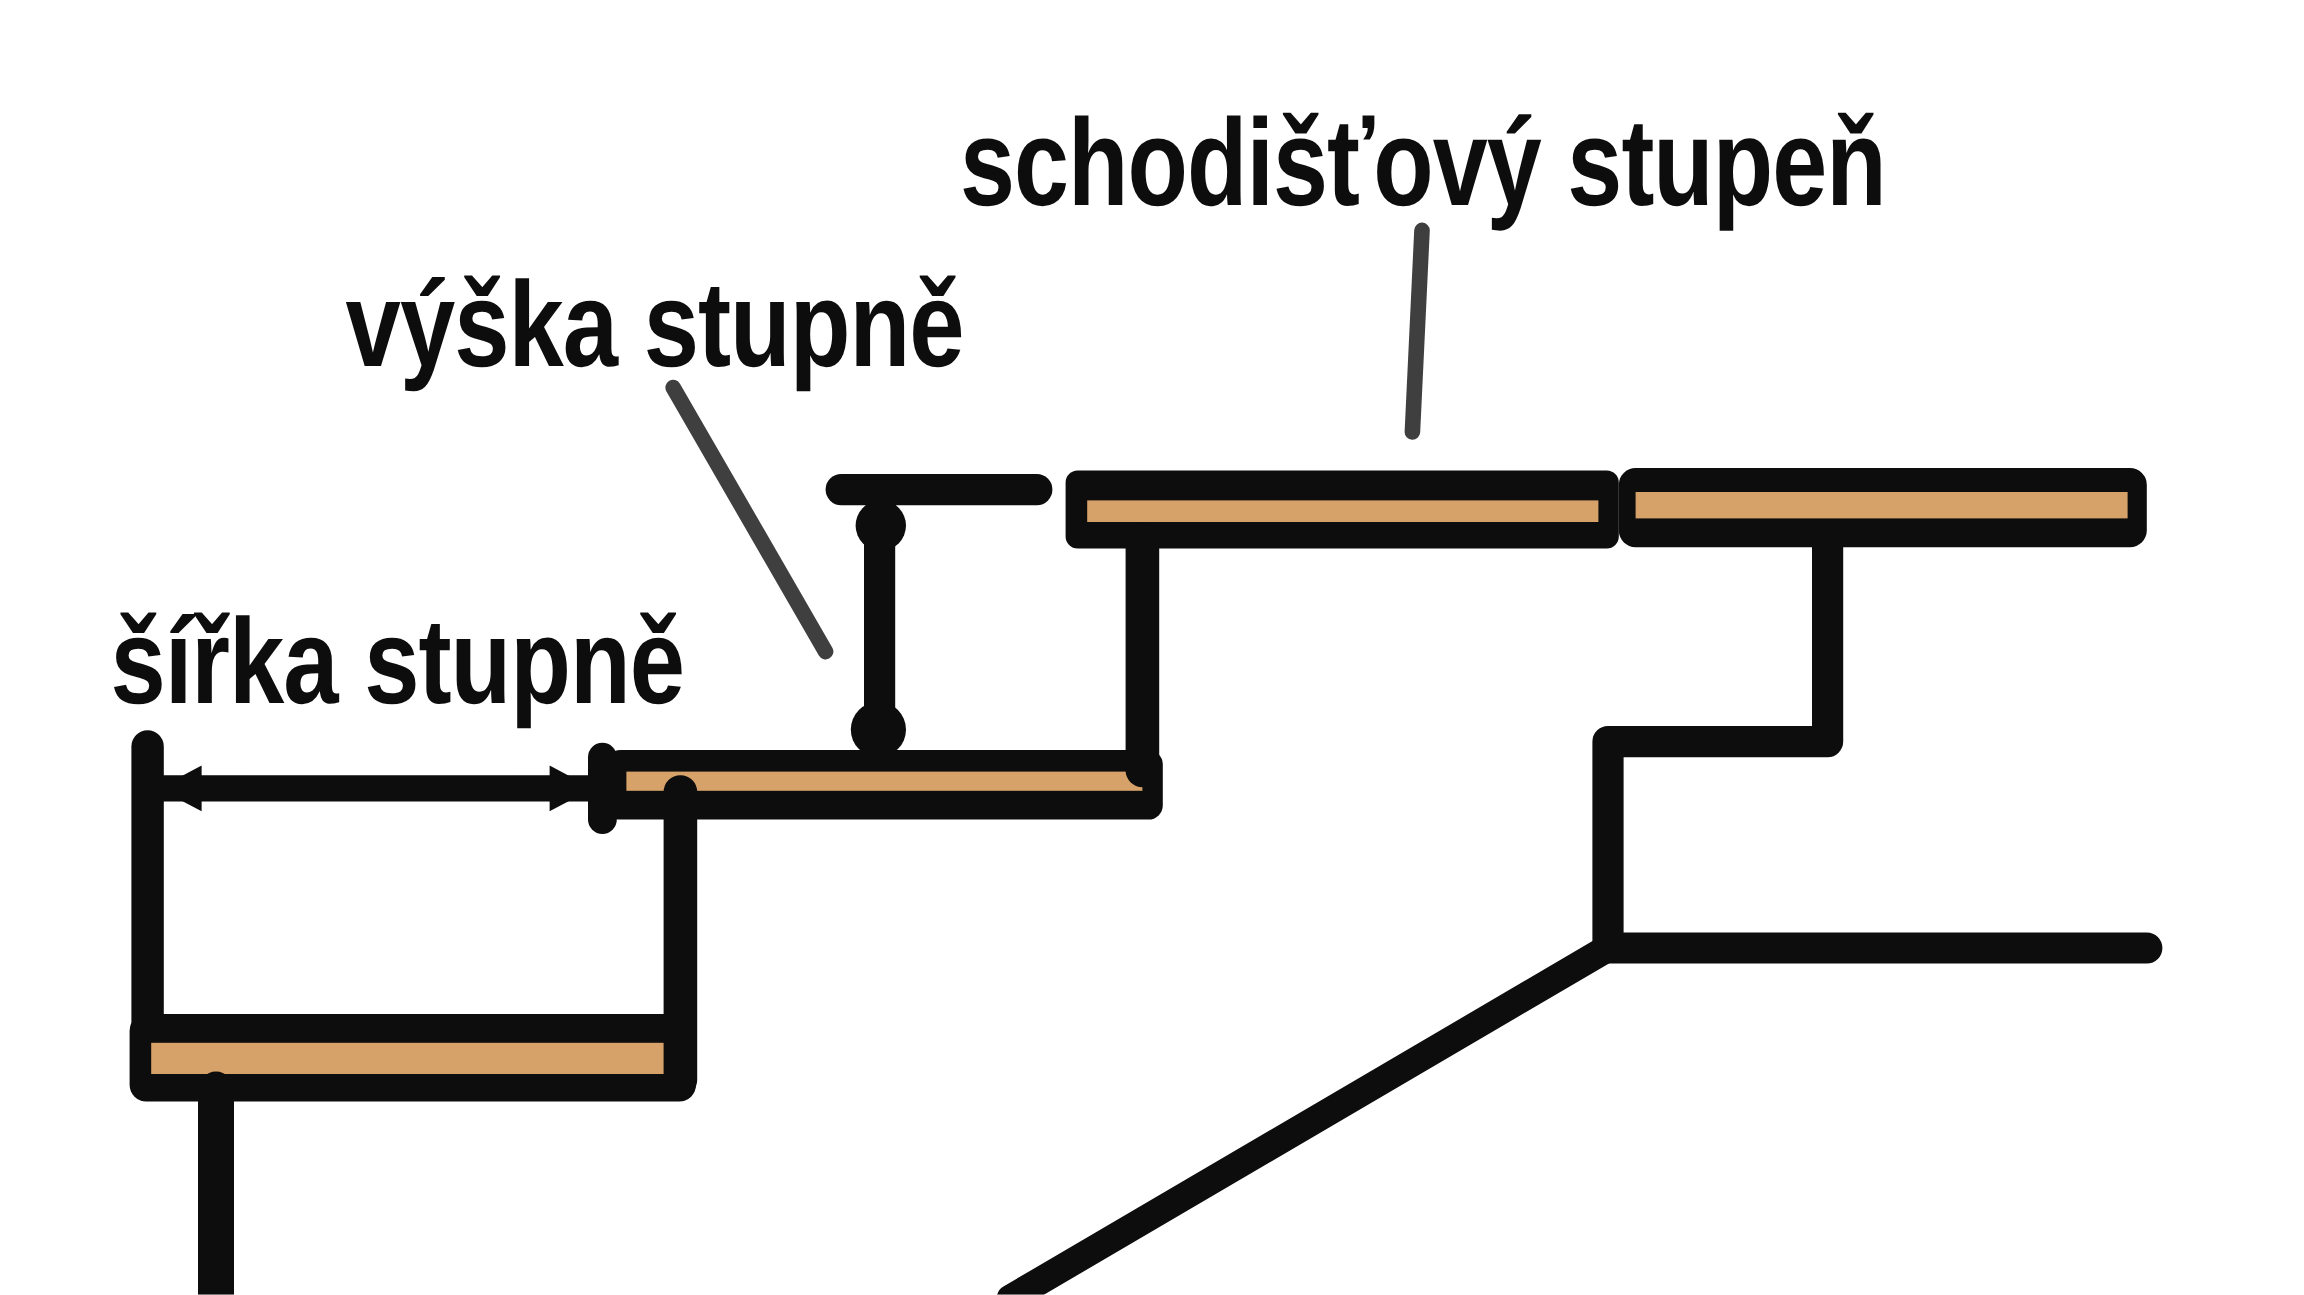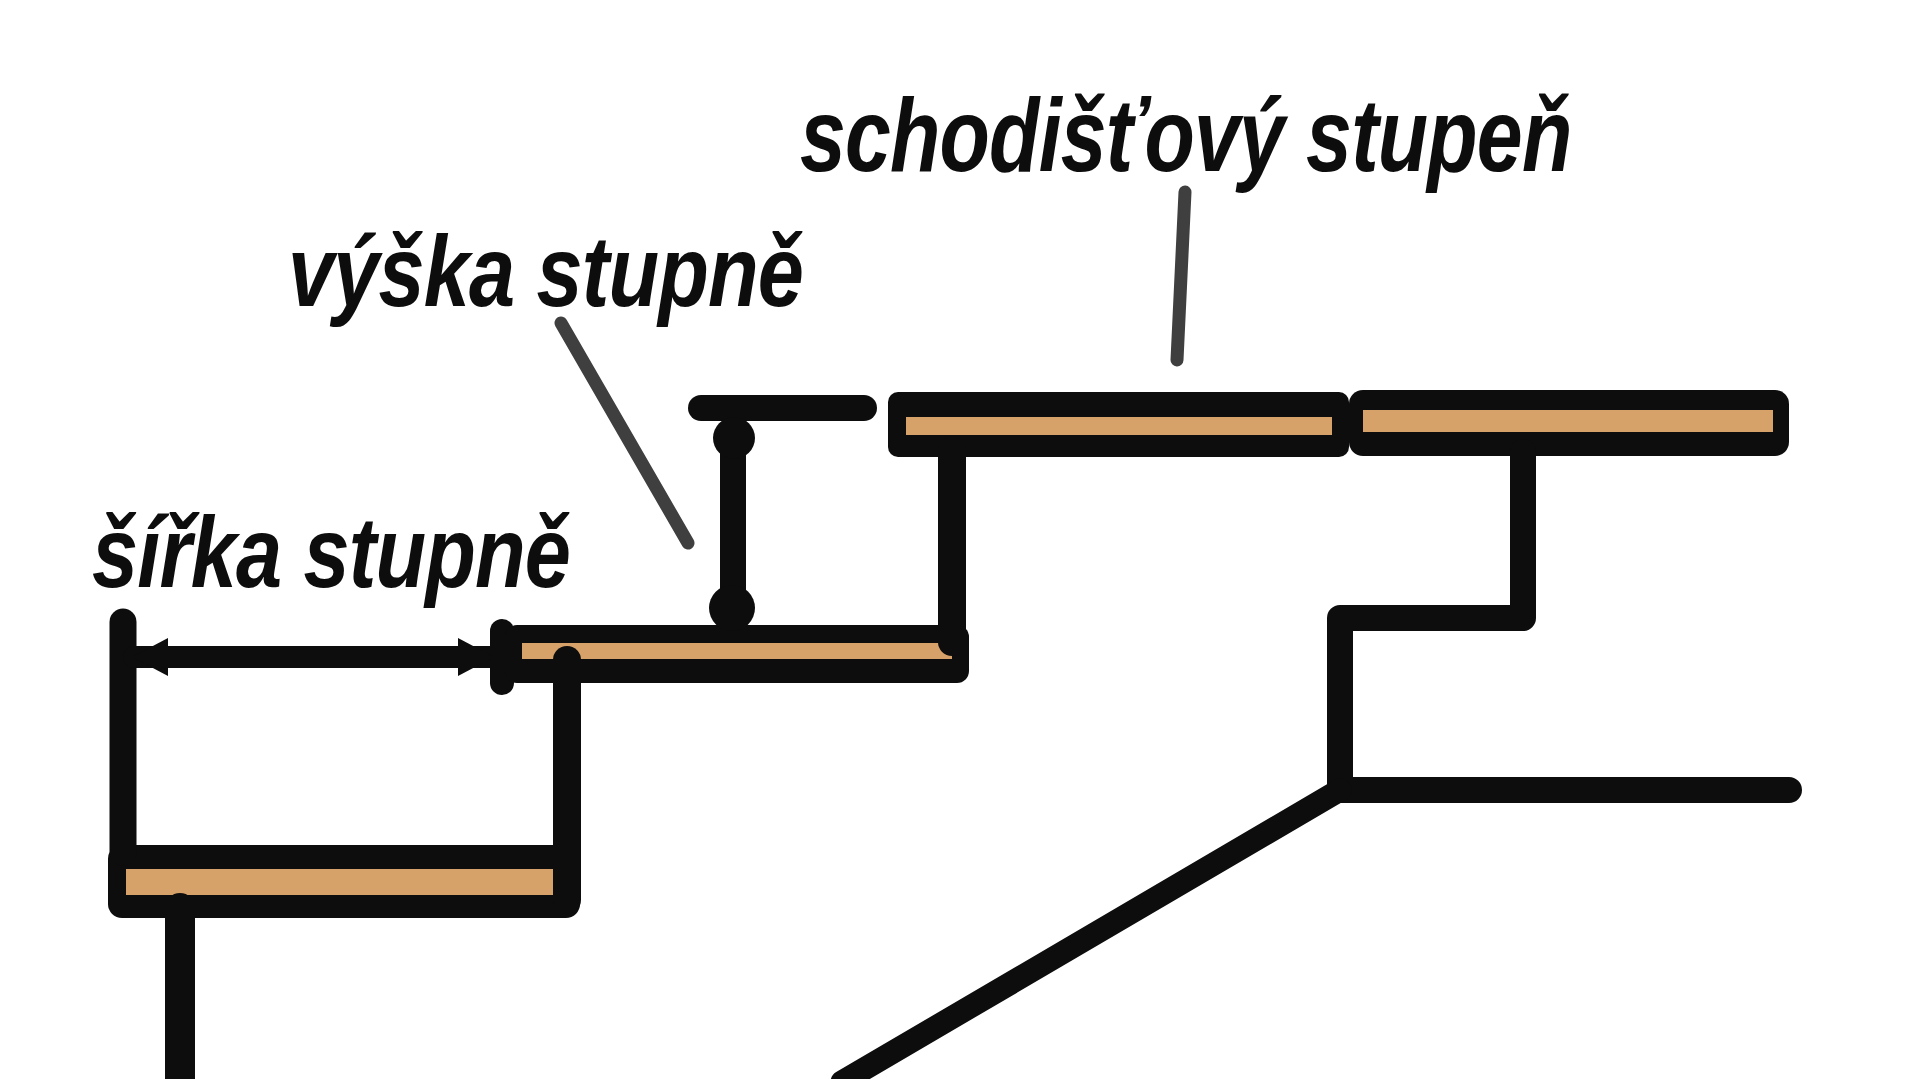--- a/index.html
+++ b/index.html
@@ -7,21 +7,20 @@
     padding: 0;
     background: #ffffff;
     font-family: "Liberation Sans", "DejaVu Sans", sans-serif;
   }
   #canvas {
     position: relative;
     width: 1852px;
     height: 1079px;
     overflow: hidden;
     background: var(--background, #ffffff);
-    font-style: italic;
   }
   #drawing {
     position: absolute;
     left: 0;
     top: 0;
   }
   .diagram-label {
     position: absolute;
     font-weight: 700;
     color: var(--ink, #0d0d0d);

